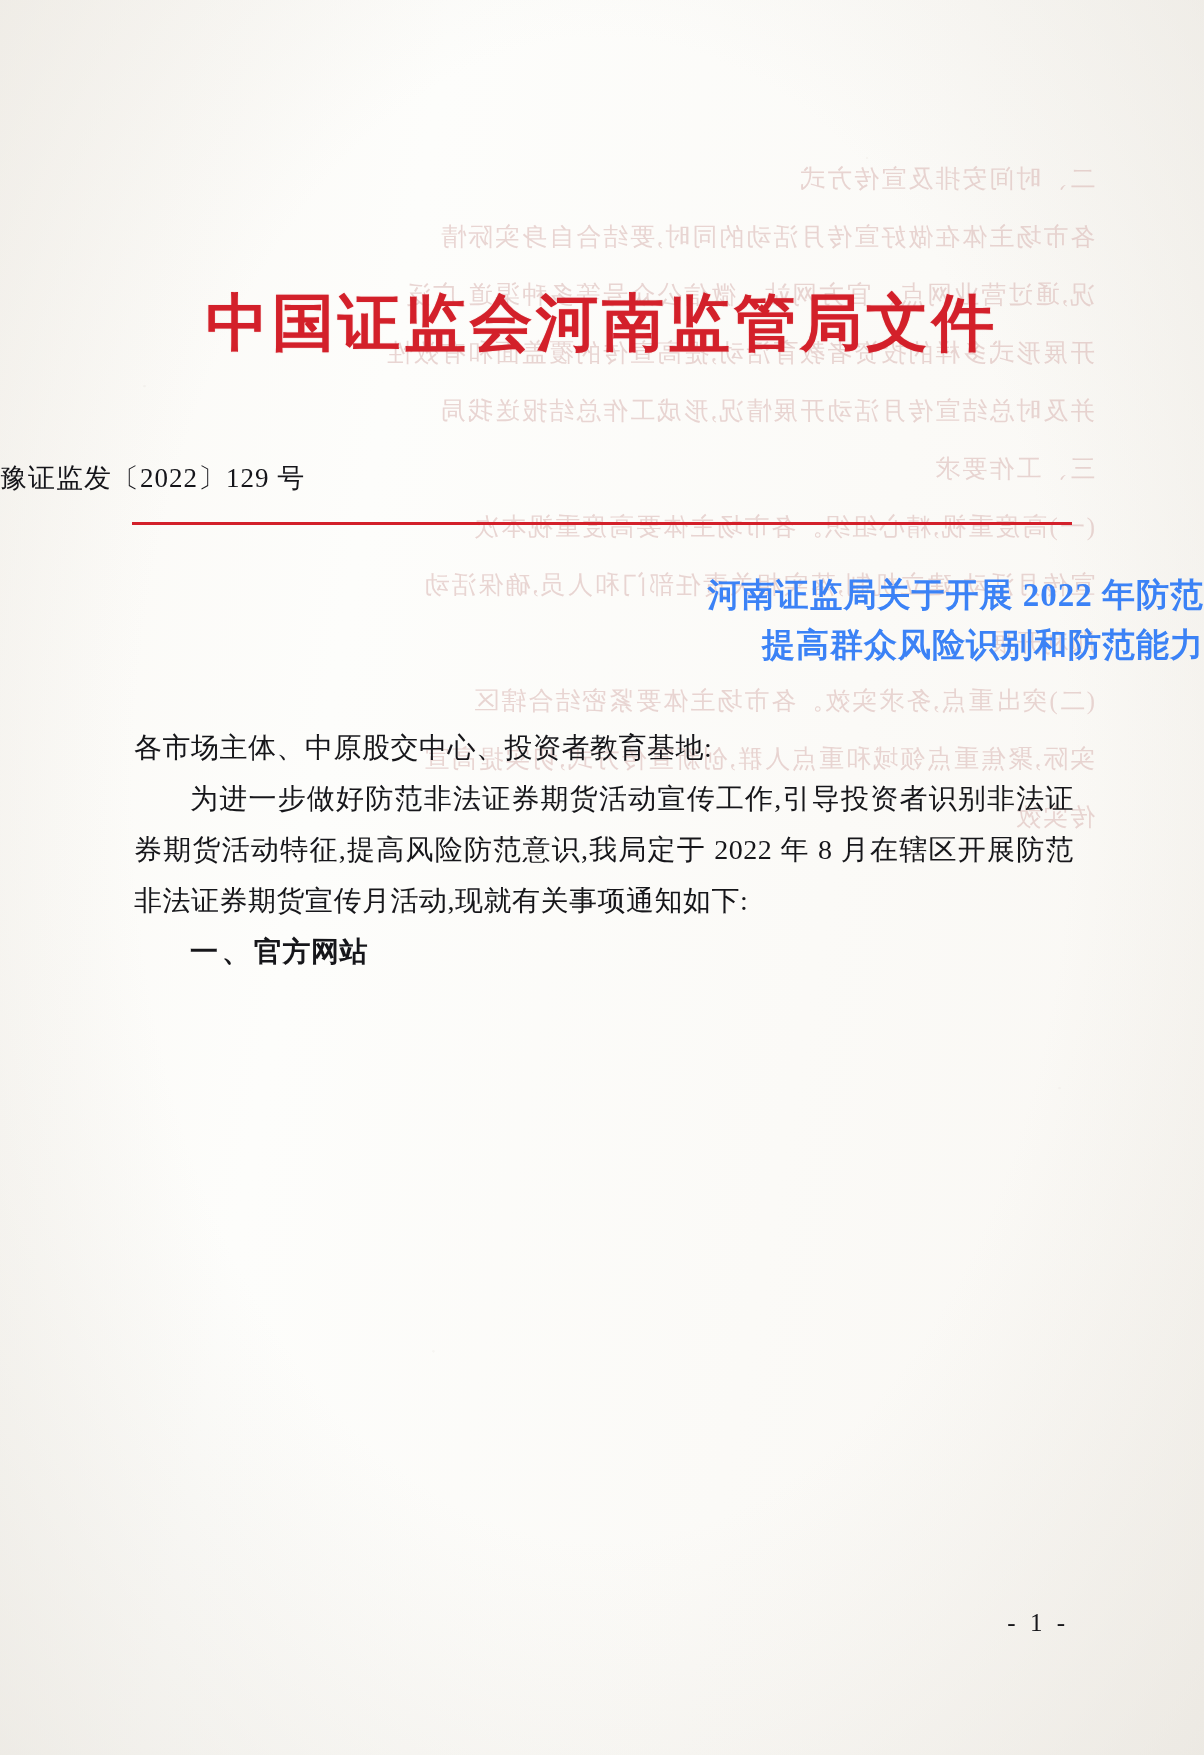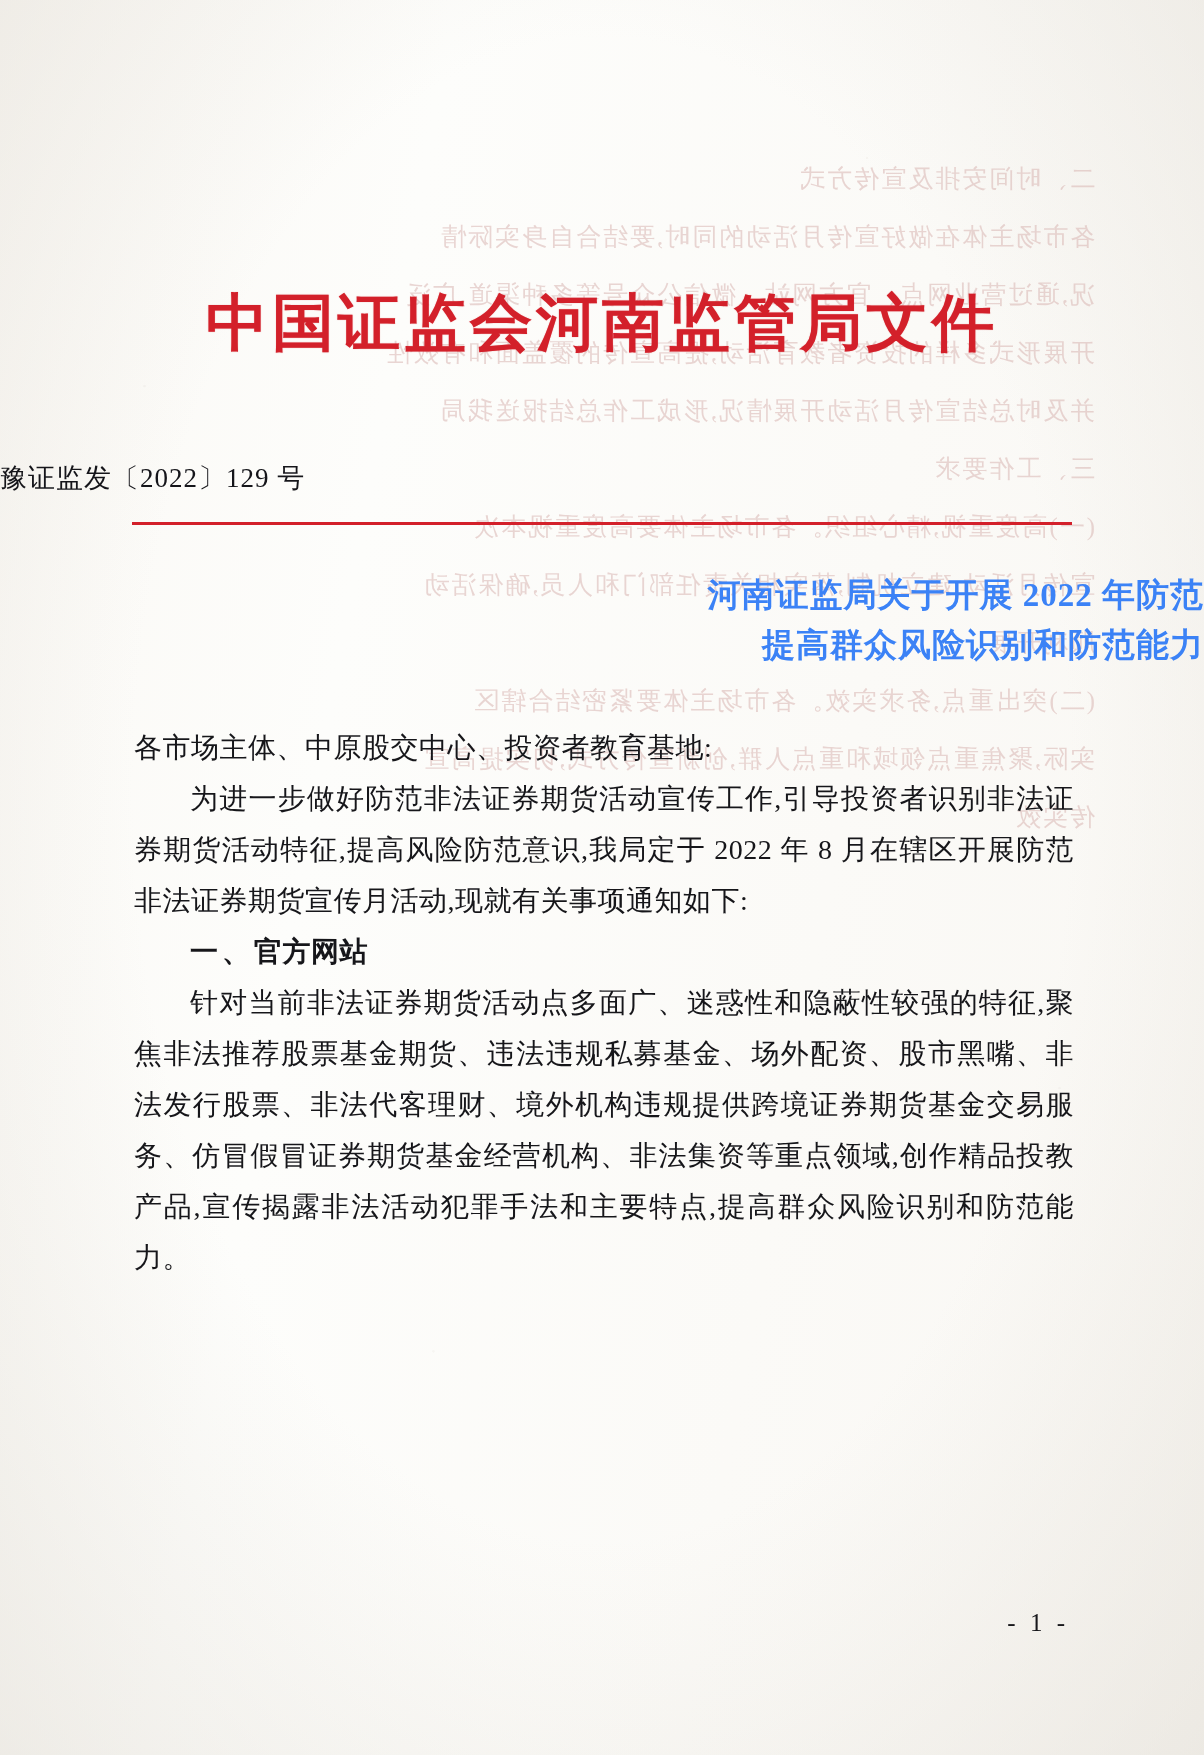--- a/index.html
+++ b/index.html
@@ -181,21 +181,20 @@
 
     <div class="title">
       <div>河南证监局关于开展 2022 年防范</div>
       <div>提高群众风险识别和防范能力</div>
     </div>
 
     <div class="body-text">
       <p>各市场主体、中原股交中心、投资者教育基地:</p>
       <p class="indent">为进一步做好防范非法证券期货活动宣传工作,引导投资者识别非法证券期货活动特征,提高风险防范意识,我局定于 2022 年 8 月在辖区开展防范非法证券期货宣传月活动,现就有关事项通知如下:</p>
       <p class="heading"><span class="h-label">一、</span><span>官方网站</span></p>
-      <p class="indent">针对当前非法证券期货活动点多面广、迷惑性和隐蔽性较强的特征,聚焦非法推荐股票基金期货、违法违规私募基金、场外配资、股市黑嘴、非法发行股票、非法代客理财、境外机构违规提供跨境证券期货基金交易服务、仿冒假冒证券期货基金经营机构、非法集资等重点领域,创作精品投教产品,宣传揭露非法活动犯罪手法和主要特点,提高群众风险识别和防范能力。</p>
     </div>
 
     <div class="pagenum">- 1 -</div>
 
   </div>
 
   <div class="speckle"></div>
 </div>
 
 </body></html>

